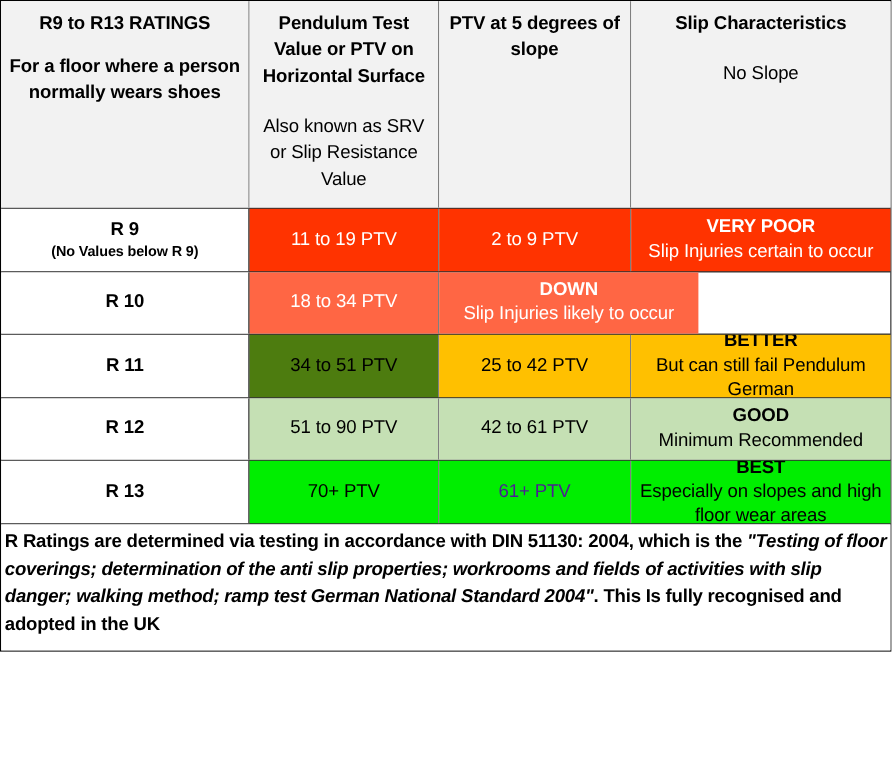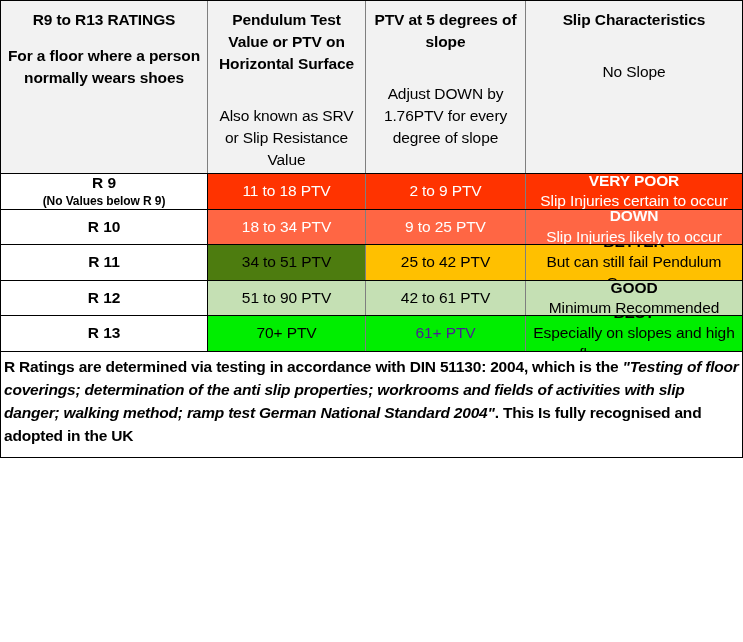--- a/index.html
+++ b/index.html
@@ -10,21 +10,21 @@
   body {
     width: 743px;
     height: 642px;
     font-family: "Liberation Sans", sans-serif;
     color: #000000;
     overflow: hidden;
   }
 
   #table-root {
     width: 743px;
-    height: 458px;
+    height: 543px;
     box-sizing: border-box;
     display: flex;
     flex-direction: column;
     border: 1px solid #000000;
     background: #ffffff;
   }
 
   
   .header-row {
     display: flex;
@@ -50,21 +50,21 @@
   .hc-title {
     font-weight: bold;
     font-size: 15.5px;
     line-height: 1.42;
     letter-spacing: -0.1px;
   }
   .hc-sub {
     font-weight: normal;
     font-size: 15.5px;
     line-height: 1.42;
-    margin-top: 30px;
+    margin-top: 20px;
     letter-spacing: -0.1px;
   }
   .hc-title.second-title {
     margin-top: 14px;
   }
 
   
   .col-1 { width: 207px; flex: 0 0 207px; }
   .col-2 { width: 158px; flex: 0 0 158px; }
   .col-3 { width: 160px; flex: 0 0 160px; }
@@ -134,50 +134,48 @@
       <div class="hc-title second-title">For a floor where a person normally wears shoes</div>
     </div>
 
     <div class="header-cell col-2">
       <div class="hc-title">Pendulum Test Value or PTV on Horizontal Surface</div>
       <div class="hc-sub">Also known as SRV or Slip Resistance Value</div>
     </div>
 
     <div class="header-cell col-3">
       <div class="hc-title">PTV at 5 degrees of slope</div>
-      <div class="hc-sub">Adjust DOWN by 1.76PTV for every degree of slope</div>
     </div>
 
     <div class="header-cell col-4">
       <div class="hc-title">Slip Characteristics</div>
       <div class="hc-sub">No Slope</div>
     </div>
 
   </div>
 
   <div class="data-row">
     <div class="cell rating-cell col-1">
       <div class="rating-main">R 9</div>
       <div class="rating-note">(No Values below R 9)</div>
     </div>
-    <div class="cell col-2" style="background: rgb(255, 51, 0); color: rgb(255, 255, 255);">11 to 18 PTV</div>
+    <div class="cell col-2" style="background: rgb(255, 51, 0); color: rgb(255, 255, 255);">11 to 19 PTV</div>
     <div class="cell col-3" style="background: rgb(255, 51, 0); color: #ffffff;">2 to 9 PTV</div>
     <div class="cell col-4" style="background: rgb(255, 51, 0); color: rgb(255, 255, 255);">
       <div class="char-head">VERY POOR</div>
       <div class="char-desc">Slip Injuries certain to occur</div>
     </div>
   </div>
 
   <div class="data-row">
     <div class="cell rating-cell col-1">
       <div class="rating-main">R 10</div>
 
     </div>
     <div class="cell col-2" style="background: rgb(255, 102, 68); color: rgb(255, 255, 255);">18 to 34 PTV</div>
-    <div class="cell col-3" style="background: rgb(255, 102, 68); color: rgb(255, 255, 255);">9 to 25 PTV</div>
     <div class="cell col-4" style="background: rgb(255, 102, 68); color: rgb(255, 255, 255);">
       <div class="char-head">DOWN</div>
       <div class="char-desc">Slip Injuries likely to occur</div>
     </div>
   </div>
 
   <div class="data-row">
     <div class="cell rating-cell col-1">
       <div class="rating-main">R 11</div>
 

